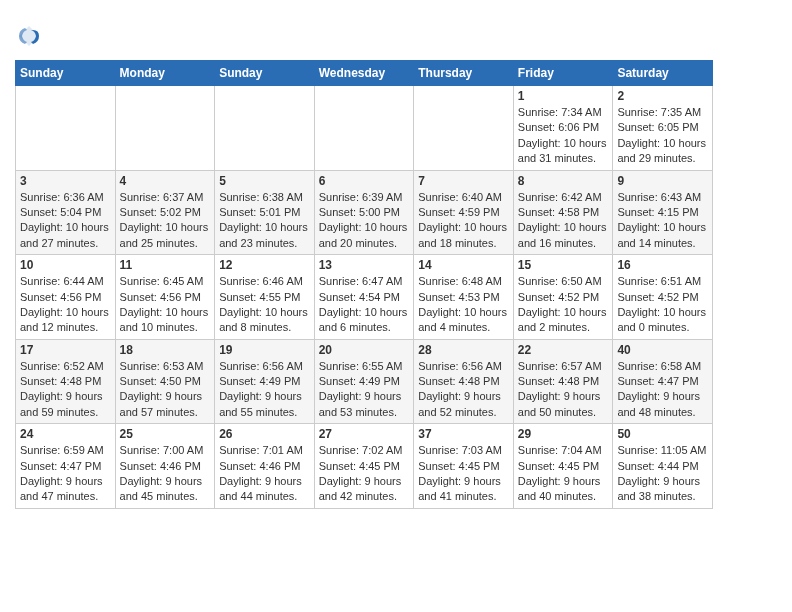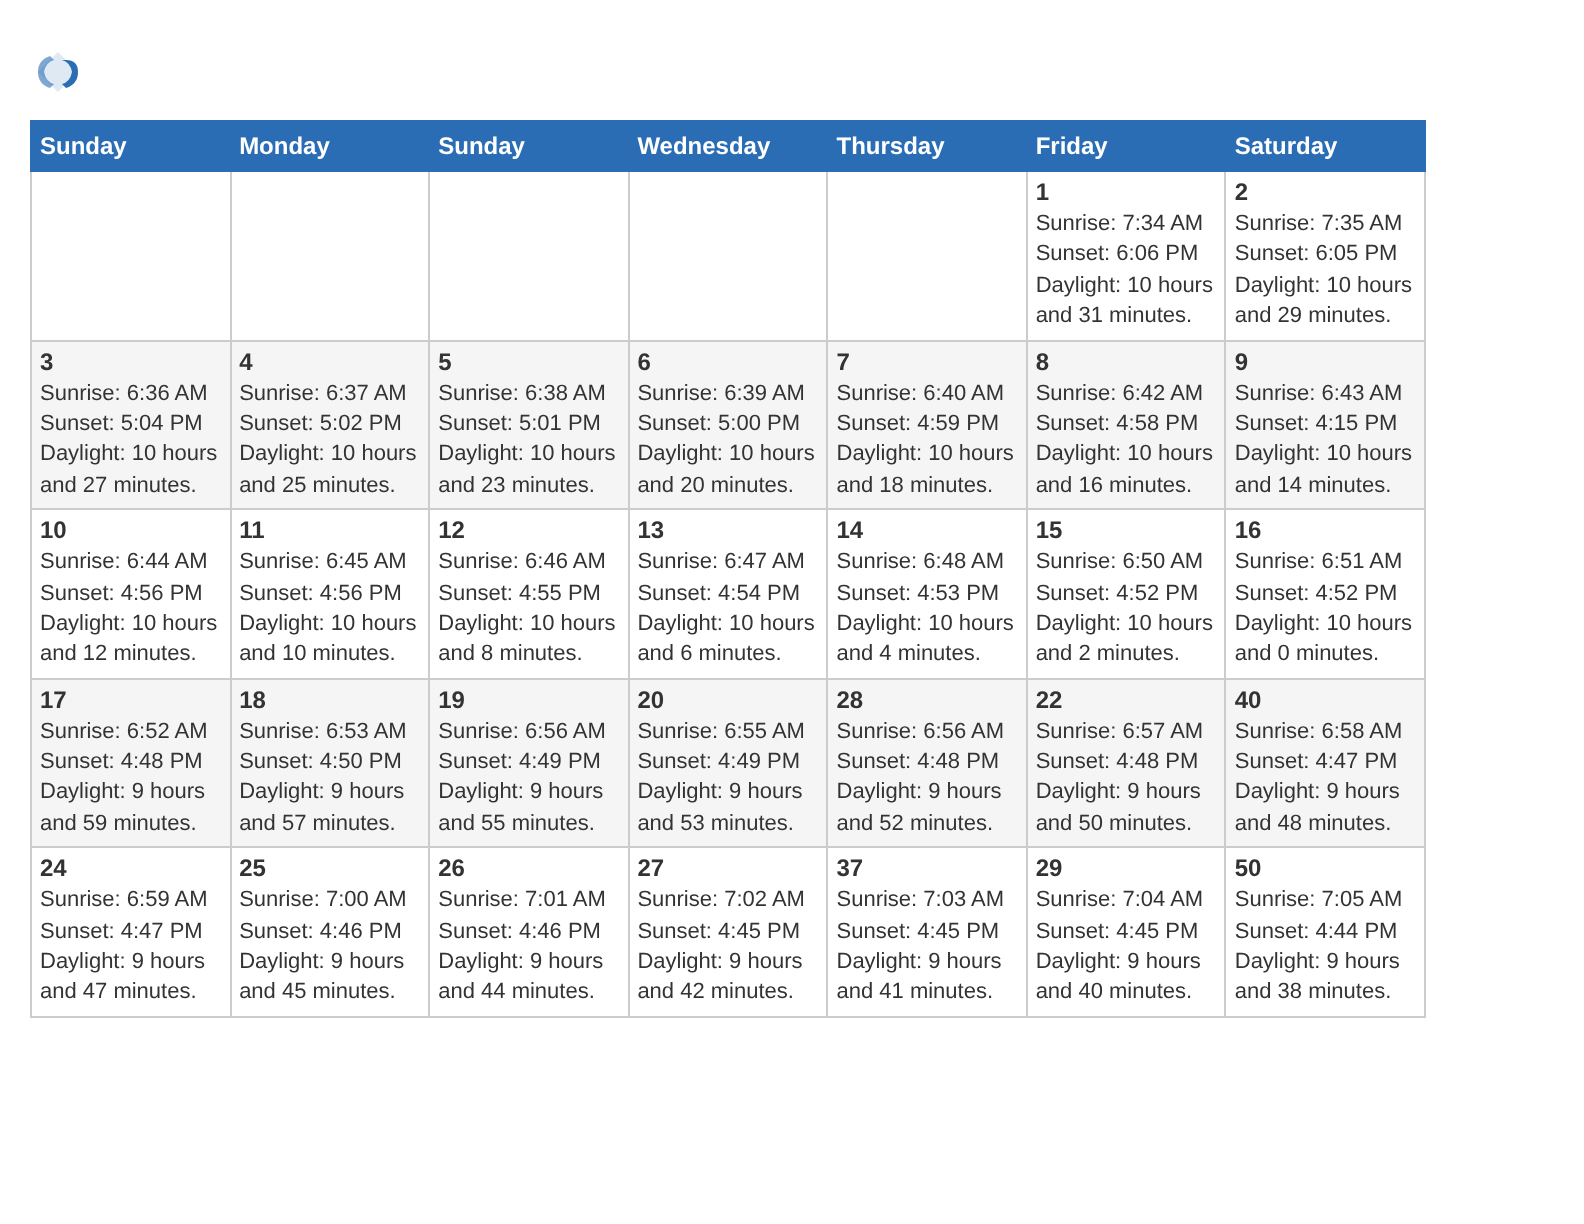--- a/index.html
+++ b/index.html
@@ -270,20 +270,20 @@
 Daylight: 9 hours and 41 minutes.</div>
           </td>
           <td>
             <div class="day-number">29</div>
             <div class="day-info">Sunrise: 7:04 AM
 Sunset: 4:45 PM
 Daylight: 9 hours and 40 minutes.</div>
           </td>
           <td>
             <div class="day-number">50</div>
-            <div class="day-info">Sunrise: 7:05 AM
+            <div class="day-info">Sunrise: 11:05 AM
 Sunset: 4:44 PM
 Daylight: 9 hours and 38 minutes.</div>
           </td>
         </tr>
       </tbody>
   </table>
 </div>
 
 </body></html>

